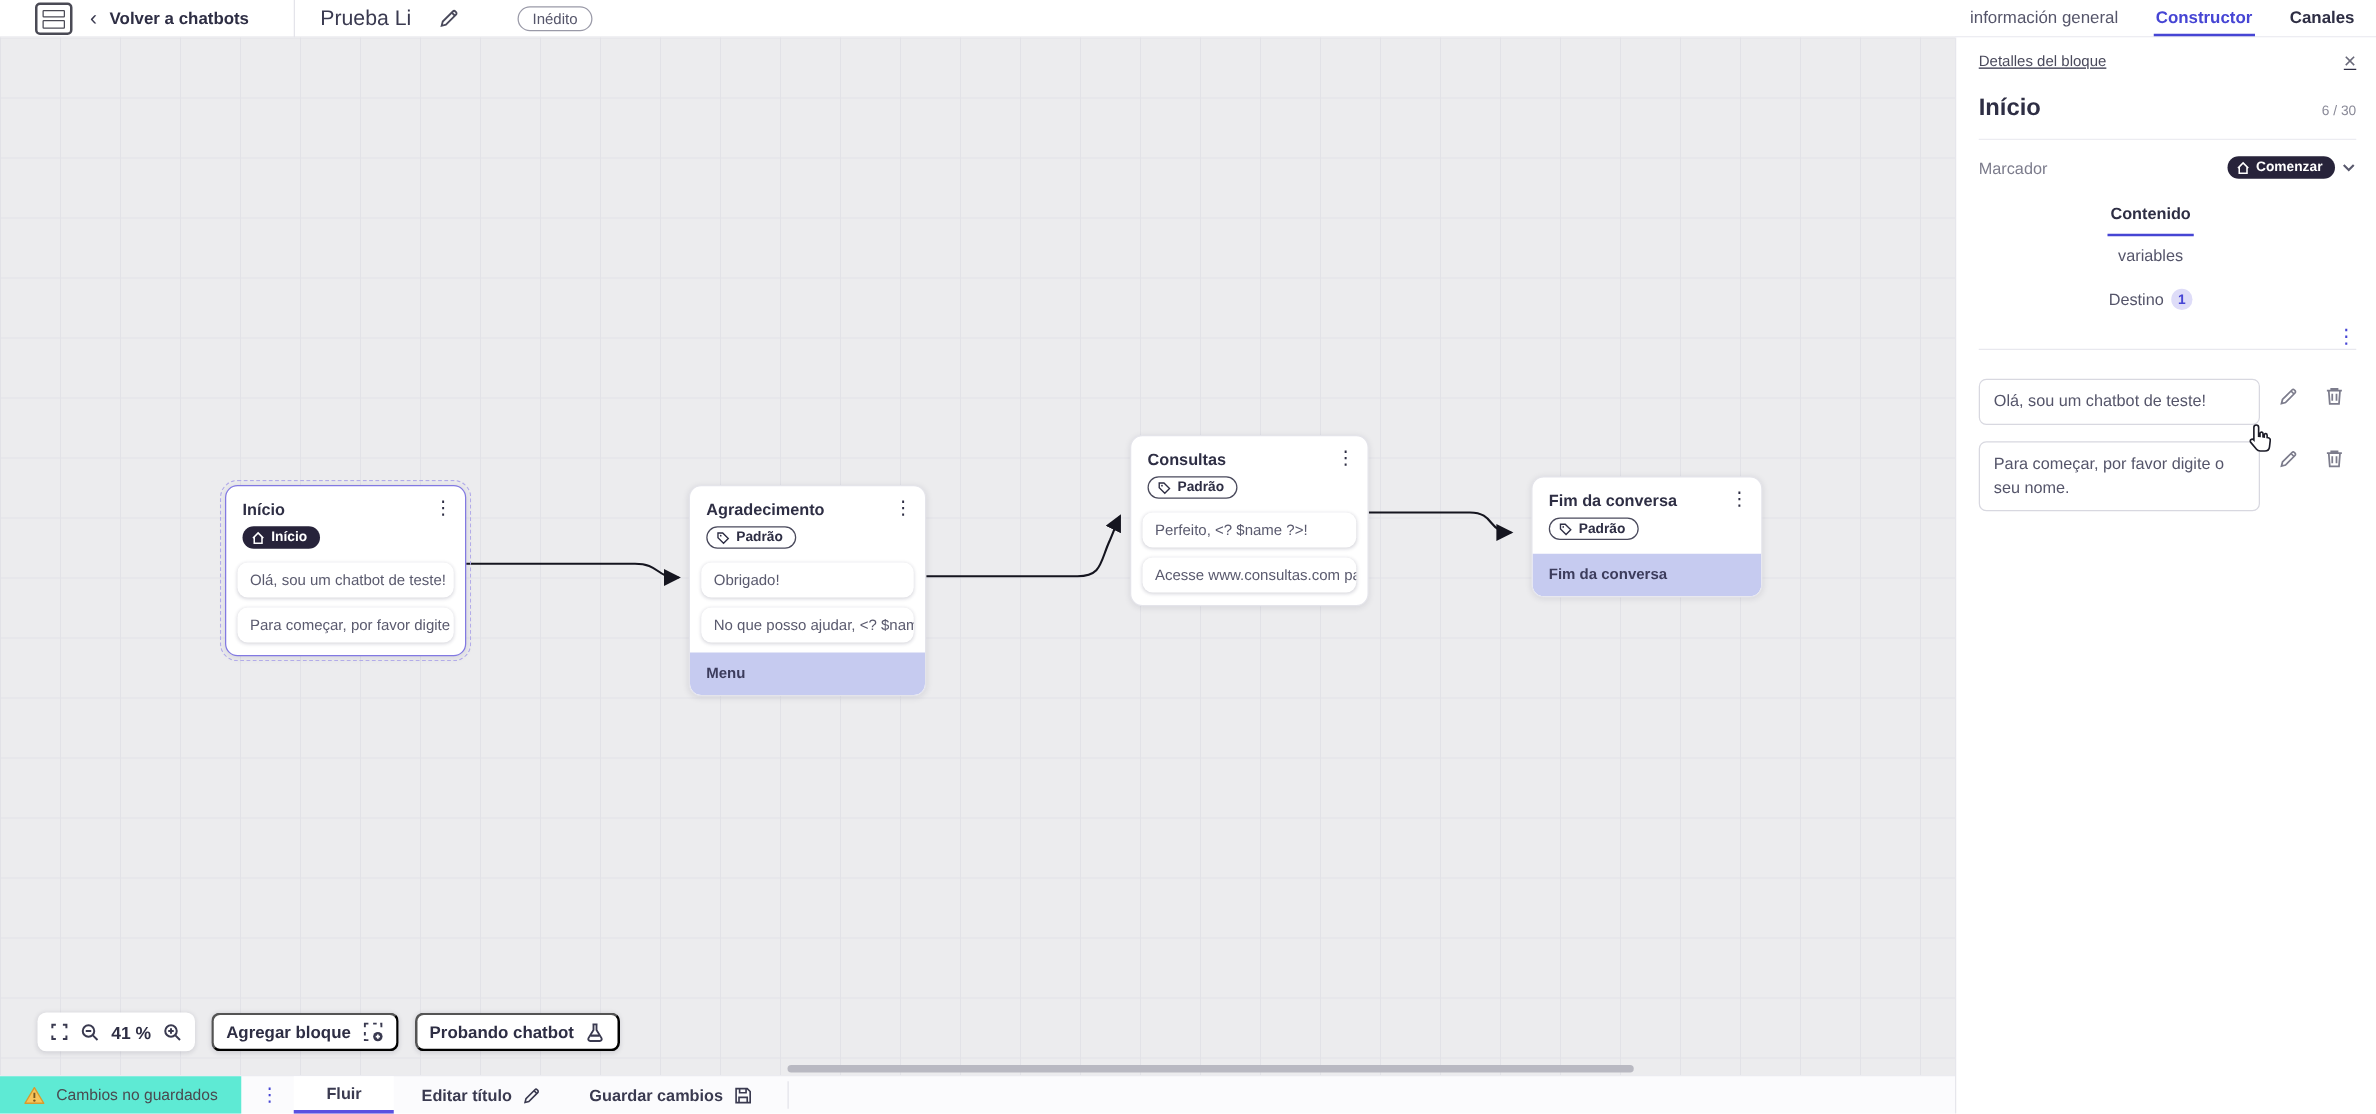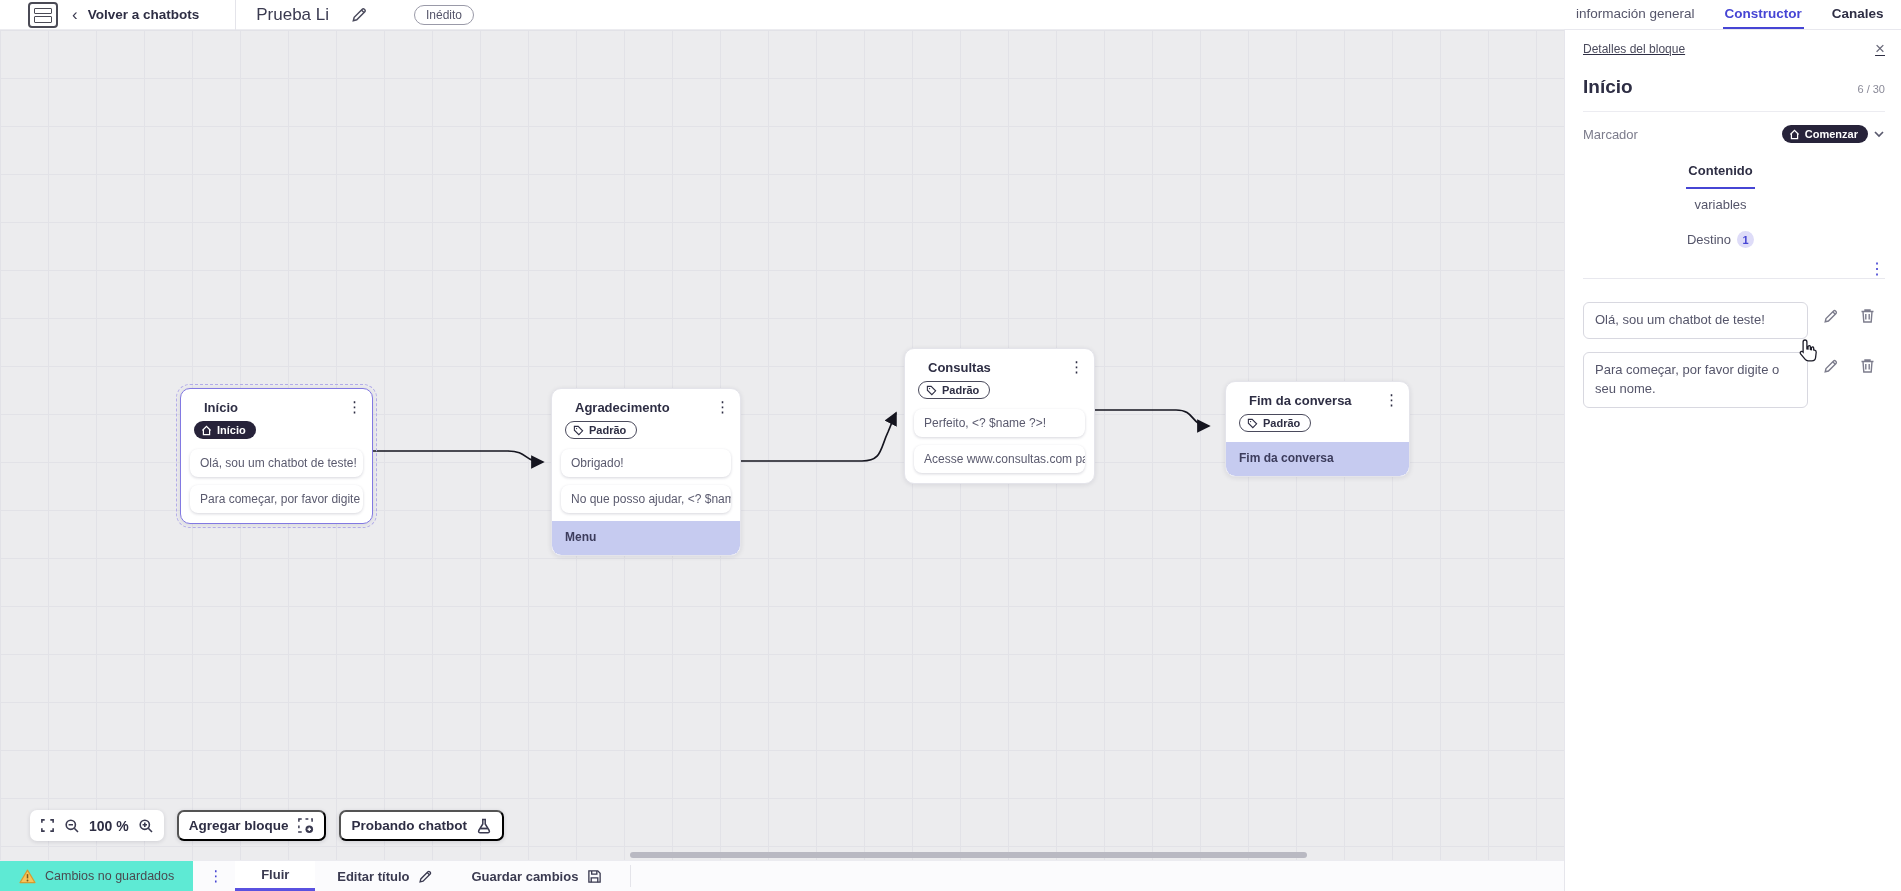--- a/index.html
+++ b/index.html
@@ -32,21 +32,21 @@
   .canvas { grid-column:1; grid-row:2; position:relative; overflow:hidden;
     background-color:#ececee;
     background-image:linear-gradient(#e2e2e7 1px, transparent 1px),
                      linear-gradient(90deg,#e2e2e7 1px, transparent 1px);
     background-size:48px 48px; }
   .edges { position:absolute; inset:0; pointer-events:none; }
 
   .node { position:absolute; width:190px; background:#fff; border-radius:10px;
     box-shadow:0 1px 5px rgba(25,25,60,.10); border:1px solid #e4e4ea; overflow:hidden; }
   .node.selected { border:1px solid #8279e2; outline:1px dashed #b3ace9; outline-offset:3px; }
-  .node-head { display:flex; justify-content:space-between; align-items:flex-start; padding:11px 10px 6px 23px; }
+  .node-head { display:flex; justify-content:space-between; align-items:flex-start; padding:11px 10px 6px 13px; }
   .node-title { font-size:13px; font-weight:700; color:#2e2e44; }
   .kebab { font-size:15px; line-height:.9; color:#2e2e44; letter-spacing:0; cursor:pointer; background:none; border:none; }
   .node-badges { padding:0 13px 9px; }
   .pill-dark { display:inline-flex; align-items:center; gap:5px; background:#27233a; color:#fff;
     font-size:11px; font-weight:700; border-radius:999px; padding:3px 10px 3px 7px; }
   .pill-outline { display:inline-flex; align-items:center; gap:5px; background:#fff; color:#2e2e44;
     font-size:11px; font-weight:700; border:1px solid #4a4a5c; border-radius:999px; padding:2px 10px 2px 7px; }
   .node-item { font-size:12px; color:#5a5a6e; background:#fff; border-radius:8px; padding:7px 10px;
     margin:0 9px 8px; box-shadow:0 1px 3px rgba(30,30,60,.18); white-space:nowrap; overflow:hidden; }
   .node-item.highlight { background:#c6cbf0; color:#3c3c5c; font-weight:700; margin:0; border-radius:0; padding:9px 13px 11px; box-shadow:none; }
@@ -227,21 +227,21 @@
           <svg width="15" height="15" viewBox="0 0 16 16" fill="none" stroke="#3a3a50" stroke-width="1.7">
               <path d="M2 5 V2 H5 M11 2 H14 V5 M14 11 V14 H11 M5 14 H2 V11"></path>
             </svg>
         </button>
         <button class="icon-btn tool-btn">
           <svg width="16" height="16" viewBox="0 0 16 16" fill="none" stroke="#3a3a50" stroke-width="1.6">
               <circle cx="6.8" cy="6.8" r="4.6"></circle>
               <path d="M10.3 10.3 L14 14 M4.6 6.8 H9"></path>
             </svg>
         </button>
-        <span class="zoom-level">100 %</span>
+        <span class="zoom-level">41 %</span>
         <button class="icon-btn tool-btn">
           <svg width="16" height="16" viewBox="0 0 16 16" fill="none" stroke="#3a3a50" stroke-width="1.6">
               <circle cx="6.8" cy="6.8" r="4.6"></circle>
               <path d="M10.3 10.3 L14 14 M4.6 6.8 H9 M6.8 4.6 V9"></path>
             </svg>
         </button>
       </div>
       <button class="tool-card tool-btn">
         <span>Agregar bloque</span>
         <svg width="17" height="17" viewBox="0 0 18 18" fill="none" stroke="#3a3a50" stroke-width="1.6">

